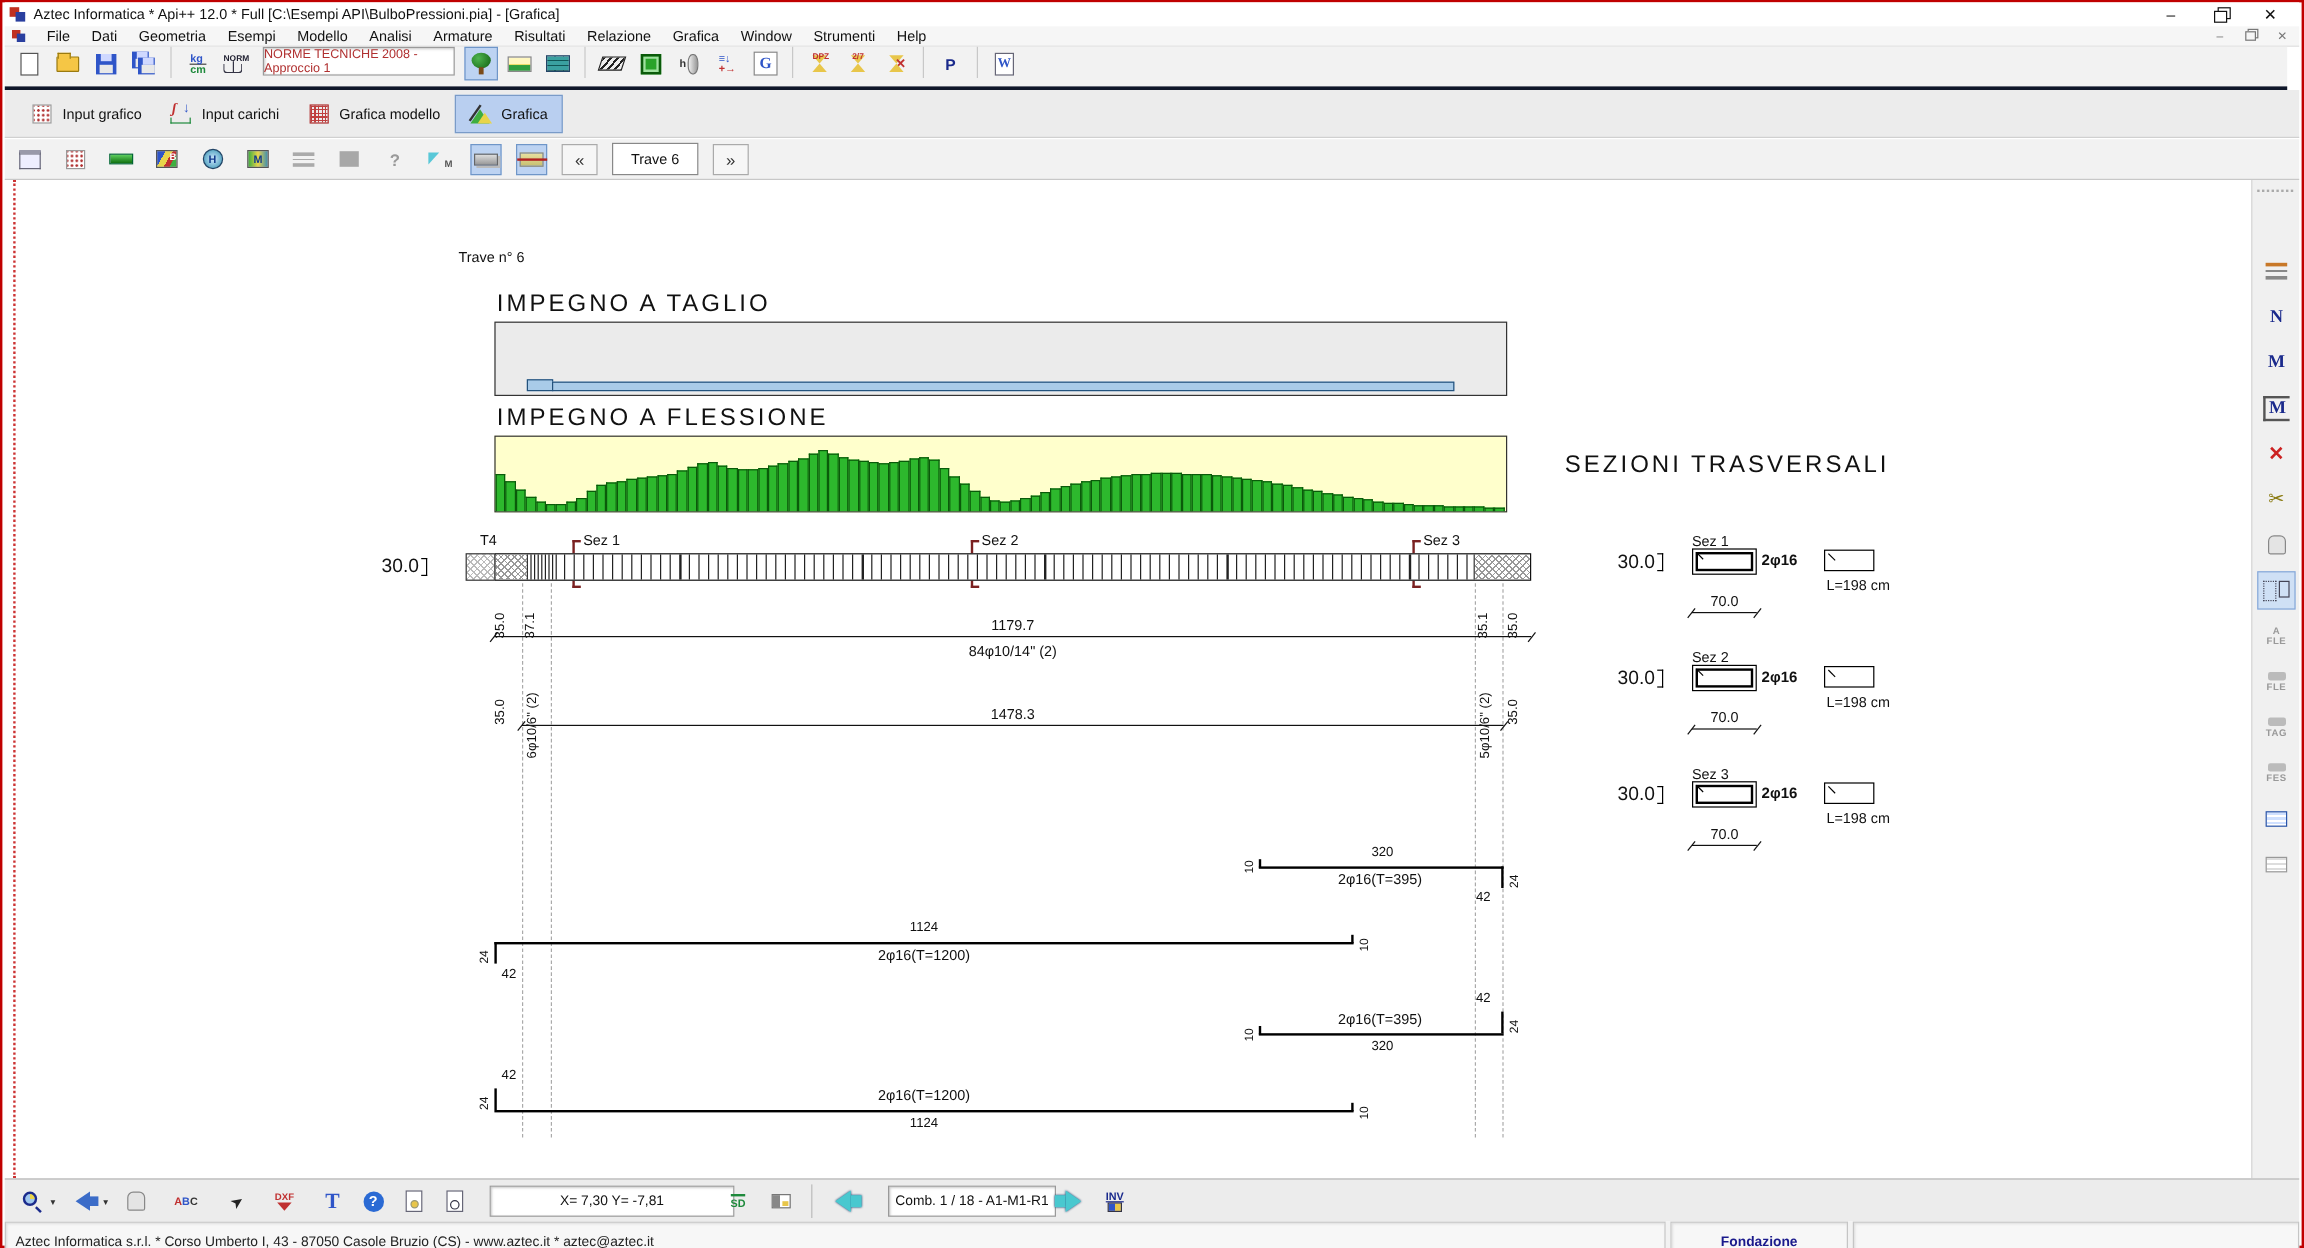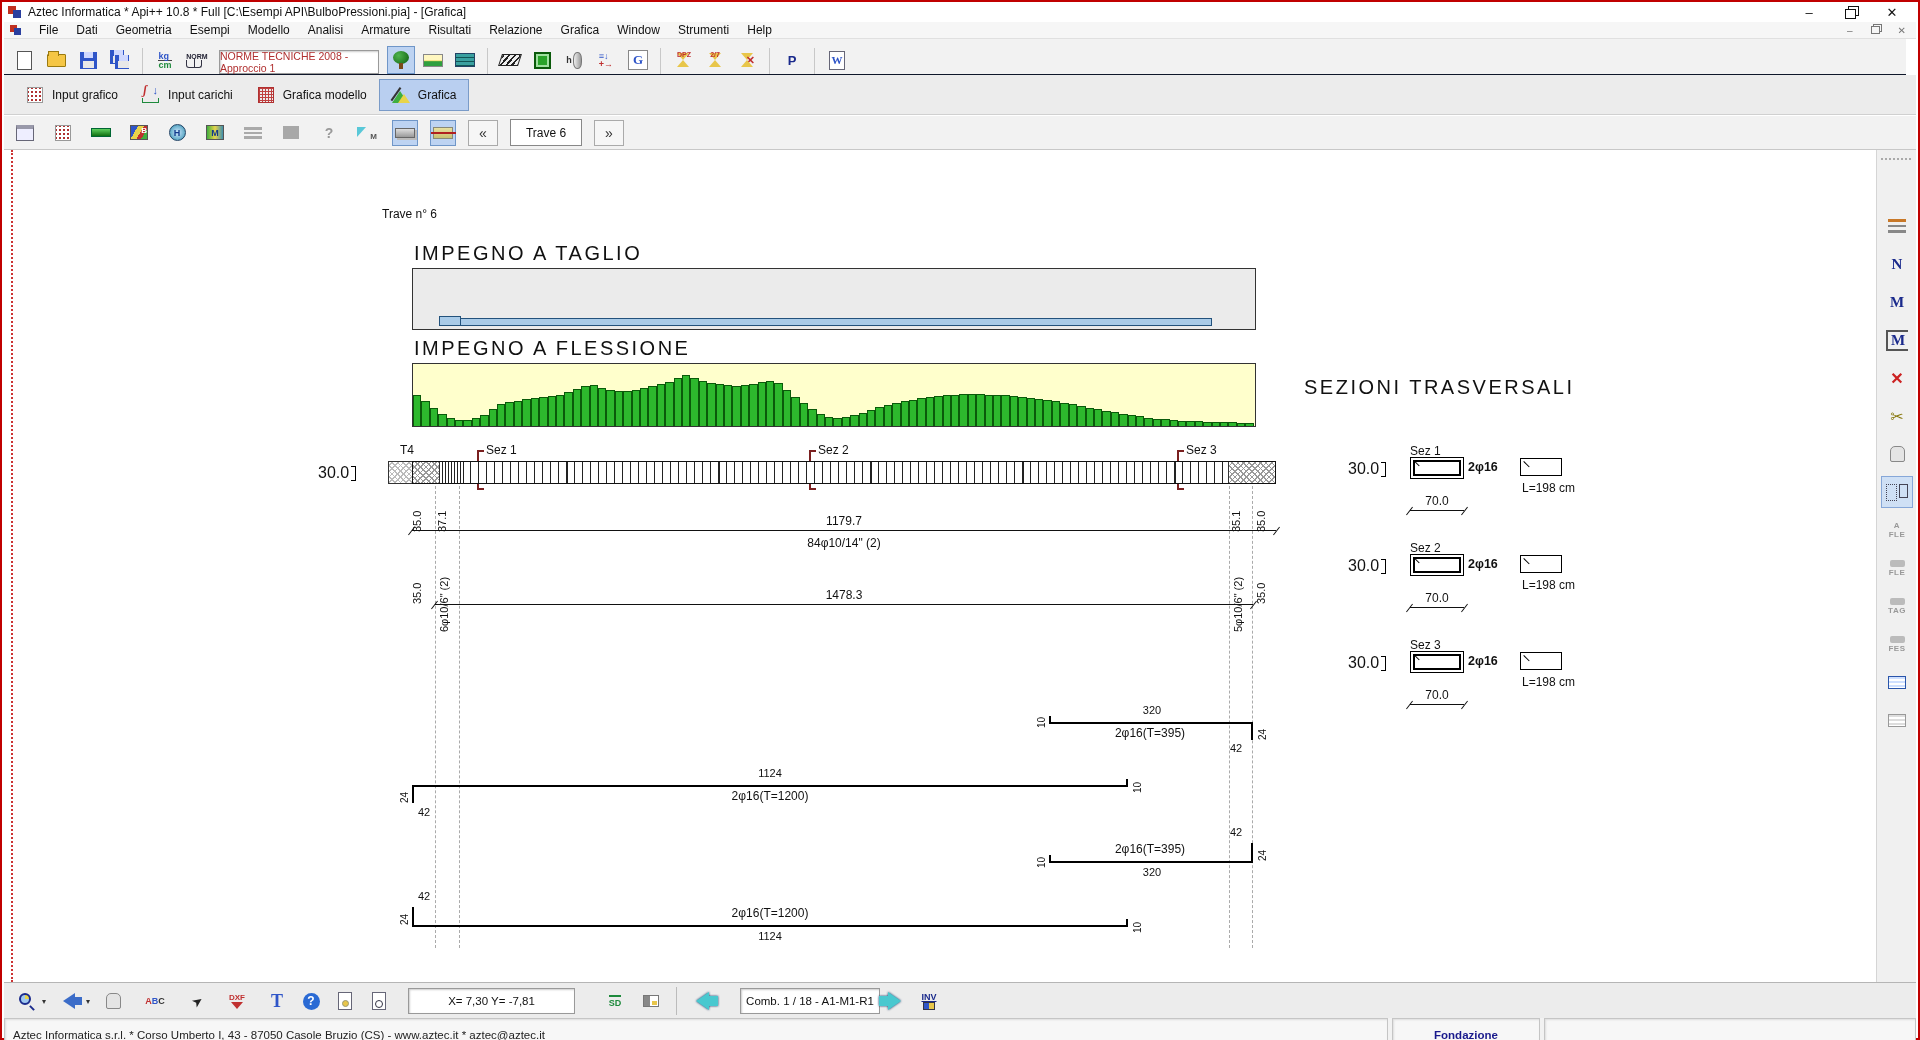--- a/index.html
+++ b/index.html
@@ -21,21 +21,21 @@
   #menu-icon { width:12px; height:11px; position:relative; margin:0 8px 0 6px; }
   #menu-icon .sq1{position:absolute;left:0;top:0;width:7px;height:7px;background:#c03020;}
   #menu-icon .sq2{position:absolute;left:4px;top:3px;width:7px;height:7px;background:#2a3f9f;}
   #menu-items { display:flex; }
   #menu-items span { padding:1px 9px; font-size:12px; color:#111; cursor:default; }
   #mdi-controls { margin-left:auto; display:flex; gap:18px; padding-right:10px; align-items:center; }
   .mdi { color:#777; font-size:10px; }
   .mdi-max { width:9px; height:8px; border:1px solid #777; box-shadow:2px -2px 0 -1px #f6f6f6, 2px -2px 0 0 #777; }
 
   
-  #toolbar1 { position:absolute; left:2px; top:37px; right:12px; height:36px; background:#f2f2f2; display:flex; align-items:flex-end; gap:4px; padding-left:6px; border-bottom:1px solid #0f172a; }
+  #toolbar1 { position:absolute; left:2px; top:37px; right:12px; height:36px; background:#f2f2f2; display:flex; align-items:flex-start; gap:4px; padding-left:6px; border-bottom:3px solid #0f172a; }
   .tsep { width:1px; height:26px; background:#c8c8c8; margin:0 4px; }
   .tbi { width:28px; height:28px; display:flex; align-items:center; justify-content:center; position:relative; }
   .tbi.sel { background:#bdd3f2; border:1px solid #6f96c8; }
   .page { width:15px; height:19px; background:#fff; border:1px solid #555; }
   .folder { width:19px; height:13px; background:#f5c645; border:1px solid #9a7a10; border-radius:1px; position:relative; }
   .folder::before{content:"";position:absolute;left:0;top:-4px;width:9px;height:4px;background:#f5c645;border:1px solid #9a7a10;border-bottom:none;}
   .floppy { width:17px; height:17px; background:#2f55c8; position:relative; }
   .floppy::before{content:"";position:absolute;left:4px;top:0;width:9px;height:6px;background:#cfd8ff;}
   .floppy::after{content:"";position:absolute;left:3px;bottom:1px;width:11px;height:7px;background:#e8e8e8;}
   .stack2 { position:relative; width:20px; height:20px; }
@@ -213,21 +213,21 @@
 </head>
 <body>
 
 <div id="window">
 
   <div id="titlebar">
     <div id="app-icon">
         <div class="sq1"></div>
         <div class="sq2"></div>
       </div>
-    <div id="title-text">Aztec Informatica * Api++ 10.8 * Full  [C:\Esempi API\BulboPressioni.pia]  - [Grafica]</div>
+    <div id="title-text">Aztec Informatica * Api++ 12.0 * Full  [C:\Esempi API\BulboPressioni.pia]  - [Grafica]</div>
     <div id="win-controls">
       <div class="wc">–</div>
       <div class="wc wc-max"></div>
       <div class="wc">✕</div>
     </div>
   </div>
 
   <div id="menubar">
     <div id="menu-icon">
         <div class="sq1"></div>
@@ -839,21 +839,21 @@
         <div class="pagei">
           <div class="dot"></div>
         </div>
       </div>
     <div class="bbi" style="left:362px;">
         <div class="pagei">
           <div class="mglass"></div>
         </div>
       </div>
 
-    <div class="insetbox" style="left:404px; width:167px;">X= 7,30  Y= -7,81</div>
+    <div class="insetbox" style="left:404px; width:204px;">X= 7,30  Y= -7,81</div>
 
     <div class="bbi" style="left:598px;">
         <div class="sdi">SD</div>
       </div>
     <div class="bbi" style="left:634px;">
         <div class="layi"></div>
       </div>
     <div class="bsep" style="left:672px;"></div>
     <div class="tealarr left" style="left:692px;"></div>
     <div class="insetbox" style="left:736px; width:140px;">Comb. 1 / 18 - A1-M1-R1</div>

